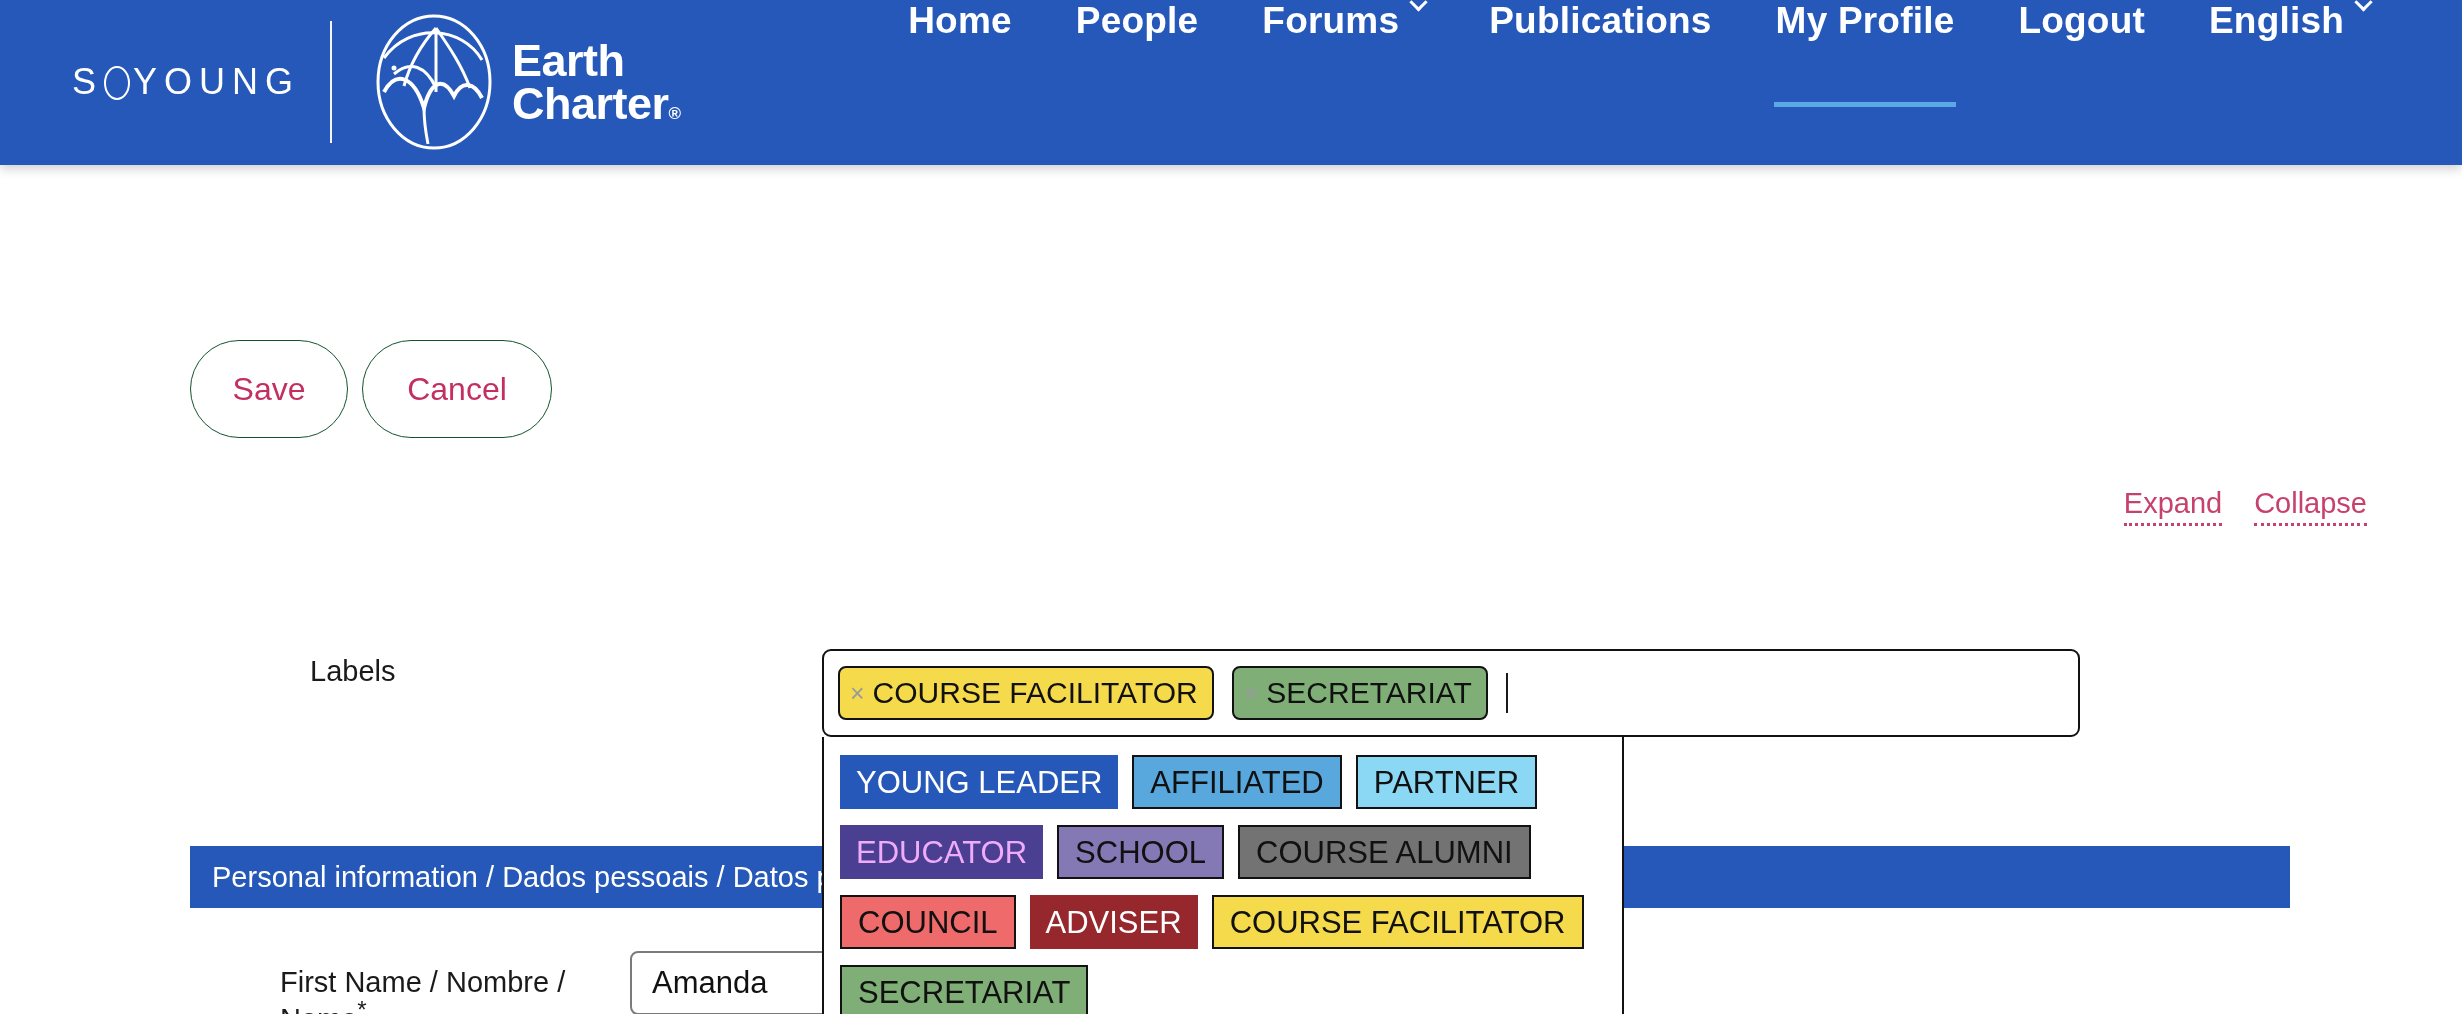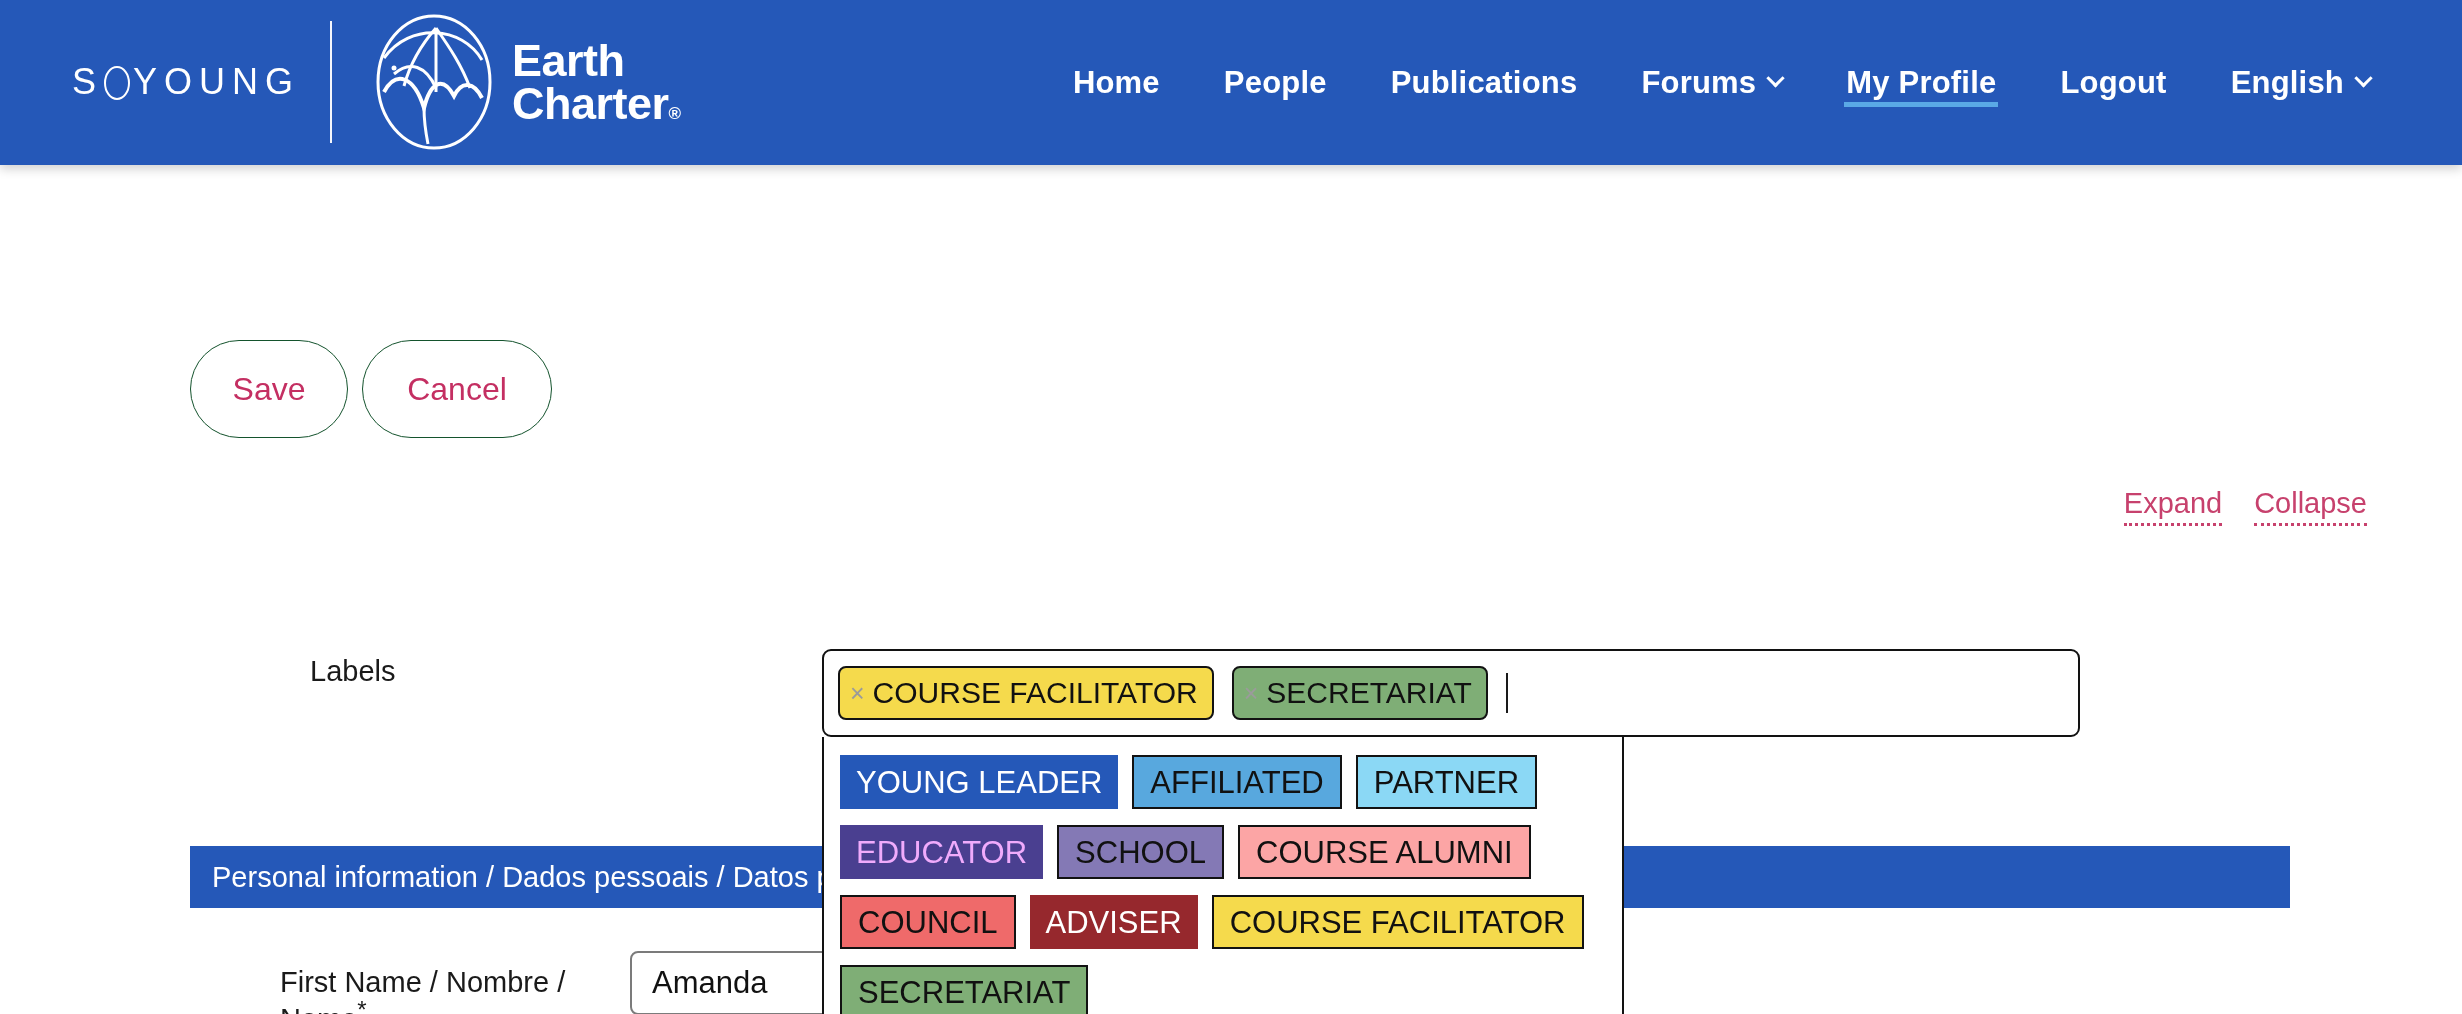--- a/index.html
+++ b/index.html
@@ -72,26 +72,25 @@
     position: absolute;
     right: 60px; top: 0;
     height: 165px;
     display: flex;
     align-items: center;
     gap: 0px;
   }
   .nav-item {
     position: relative;
     color: #ffffff;
-    font-size: 31px;
+    font-size: 37px;
     font-weight: bold;
     padding: 0 32px;
     height: 165px;
     display: flex;
-    align-items: center;
     justify-content: center;
     gap: 13px;
     cursor: pointer;
     white-space: nowrap;
     font-family: "Liberation Sans Narrow", "Liberation Sans", sans-serif;
     letter-spacing: 0.2px;
   }
   .nav-item .caret {
     display: inline-block;
     width: 13px; height: 13px;
@@ -314,25 +313,25 @@
   </div>
 
   <nav class="main-nav">
     <div class="nav-item">
       <span>Home</span>
     </div>
     <div class="nav-item">
       <span>People</span>
     </div>
     <div class="nav-item">
-      <span>Publications</span>
-    </div>
-    <div class="nav-item">
       <span>Forums</span>
       <span class="caret"></span>
+    </div>
+    <div class="nav-item">
+      <span>Publications</span>
     </div>
     <div class="nav-item active">
       <span>My Profile</span>
     </div>
     <div class="nav-item">
       <span>Logout</span>
     </div>
     <div class="nav-item">
       <span>English</span>
       <span class="caret"></span>
@@ -378,21 +377,21 @@
       </span>
       <span class="caret-bar"></span>
     </div>
 
     <div class="tag-dropdown">
       <span class="opt" style="background: rgb(37, 88, 184); color: rgb(255, 255, 255);">YOUNG LEADER</span>
       <span class="opt bordered" style="background: rgb(88, 168, 222); color: rgb(17, 17, 17);">AFFILIATED</span>
       <span class="opt bordered" style="background: rgb(139, 216, 245); color: rgb(17, 17, 17);">PARTNER</span>
       <span class="opt" style="background: rgb(74, 63, 144); color: #f0abfc;">EDUCATOR</span>
       <span class="opt bordered" style="background: rgb(132, 121, 181); color: rgb(17, 17, 17);">SCHOOL</span>
-      <span class="opt bordered" style="background: #fca5a5; color: rgb(17, 17, 17);">COURSE ALUMNI</span>
+      <span class="opt bordered" style="background: #737373; color: rgb(17, 17, 17);">COURSE ALUMNI</span>
       <span class="opt bordered" style="background: rgb(239, 106, 106); color: rgb(17, 17, 17);">COUNCIL</span>
       <span class="opt" style="background: rgb(150, 40, 45); color: rgb(255, 255, 255);">ADVISER</span>
       <span class="opt bordered" style="background: rgb(245, 218, 76); color: rgb(17, 17, 17);">COURSE FACILITATOR</span>
       <span class="opt bordered" style="background: rgb(127, 174, 118); color: rgb(17, 17, 17);">SECRETARIAT</span>
     </div>
   </div>
 
 </div>
 
 </body></html>

